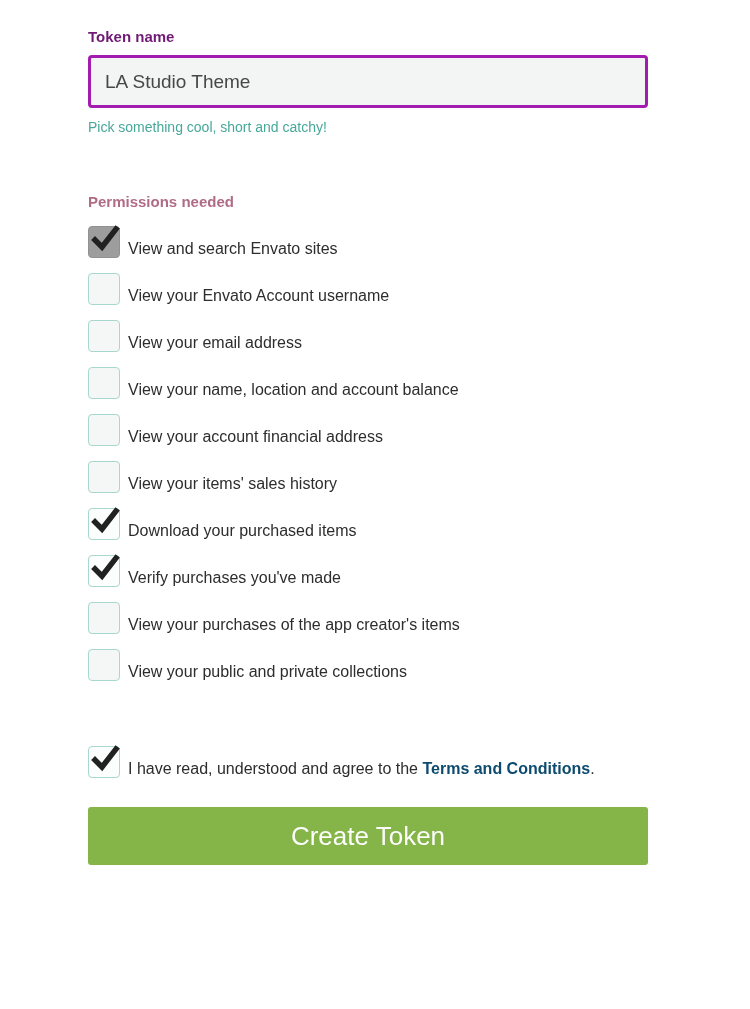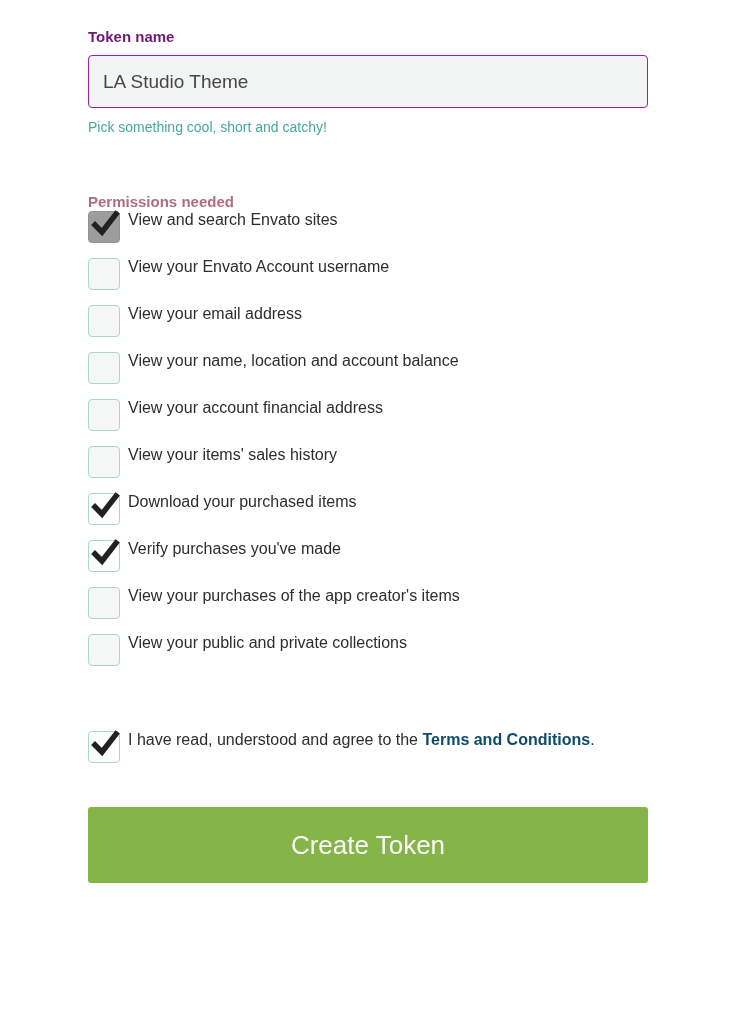--- a/index.html
+++ b/index.html
@@ -26,21 +26,21 @@
     color: #701a75;
   }
   .token-input {
     box-sizing: border-box;
     display: block;
     width: 100%;
     height: 53px;
     margin-top: 11px;
     padding: 0 14px;
     background: #f3f5f4;
-    border: 1px solid #a21caf;
+    border: 3px solid #a21caf;
     border-radius: 4px;
     font-family: "Liberation Sans", "DejaVu Sans", sans-serif;
     font-size: 19px;
     color: #474747;
     outline: none;
   }
   .helper-text {
     margin-top: 12px;
     font-size: 14px;
     line-height: 14px;
@@ -51,21 +51,21 @@
     font-size: 15px;
     line-height: 15px;
     font-weight: bold;
     color: #b06c85;
   }
   .perm-list {
     margin-top: 2px;
   }
   .perm-row, .terms-row {
     display: flex;
-    align-items: flex-start;
+    align-items: flex-end;
     height: 47px;
   }
   .checkbox {
     position: relative;
     box-sizing: border-box;
     width: 32px;
     height: 32px;
     flex: 0 0 32px;
     margin-right: 8px;
     background: #f5f7f6;
@@ -102,21 +102,21 @@
   .terms-link {
     color: #0c4a6e;
     font-weight: bold;
     text-decoration: none;
     cursor: pointer;
   }
   .create-button {
     box-sizing: border-box;
     display: block;
     width: 100%;
-    height: 76px;
+    height: 58px;
     margin-top: 29px;
     background: #85b449;
     border: none;
     border-radius: 3px;
     font-family: "Liberation Sans", "DejaVu Sans", sans-serif;
     font-size: 26px;
     color: #fcfdfb;
     cursor: pointer;
   }
 </style>

